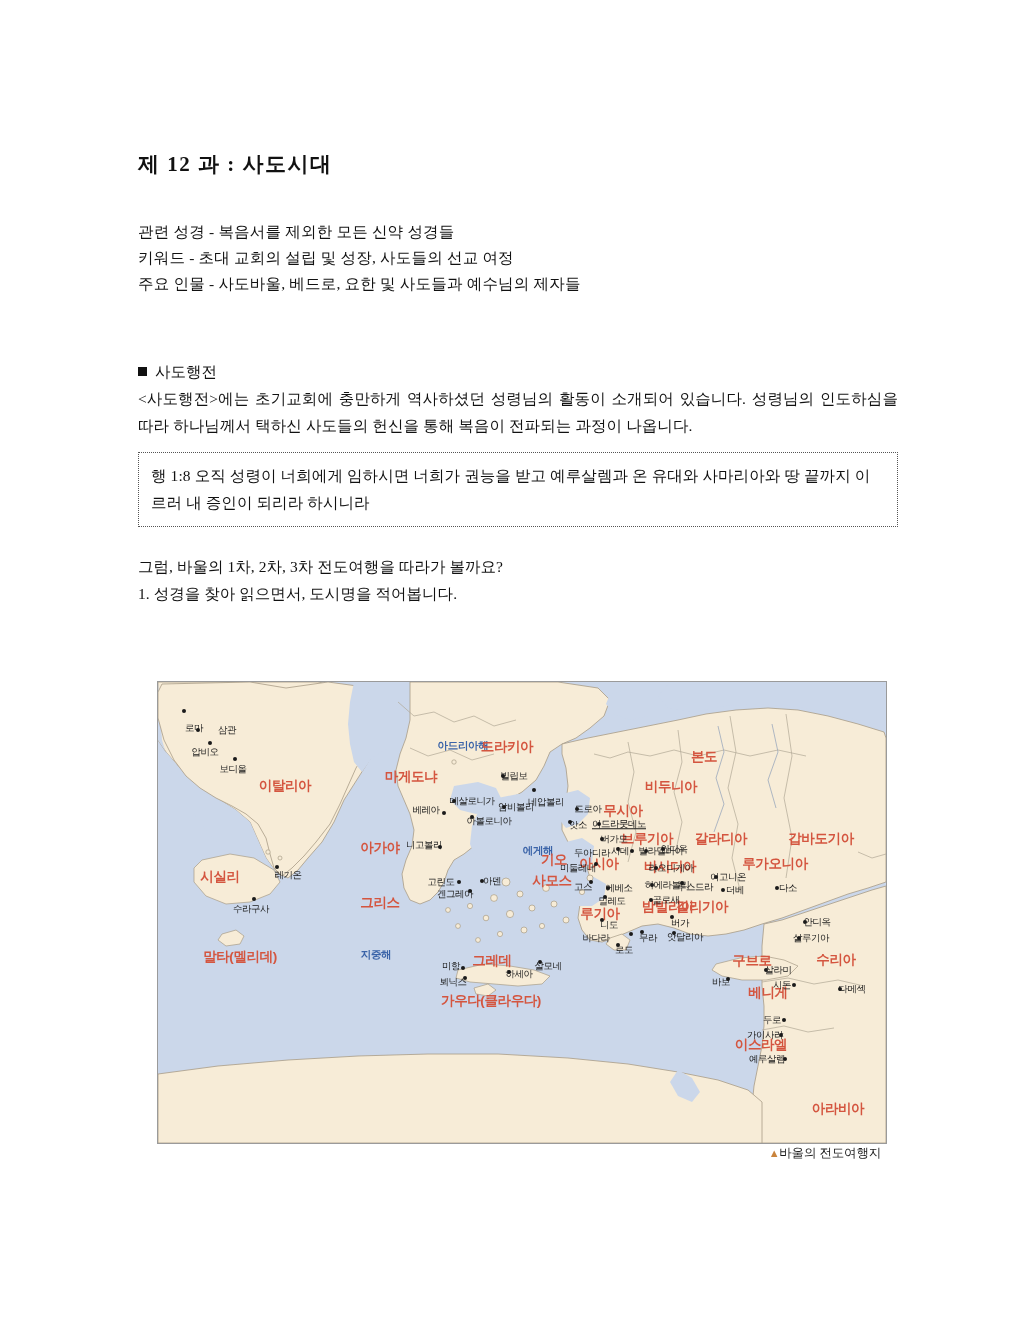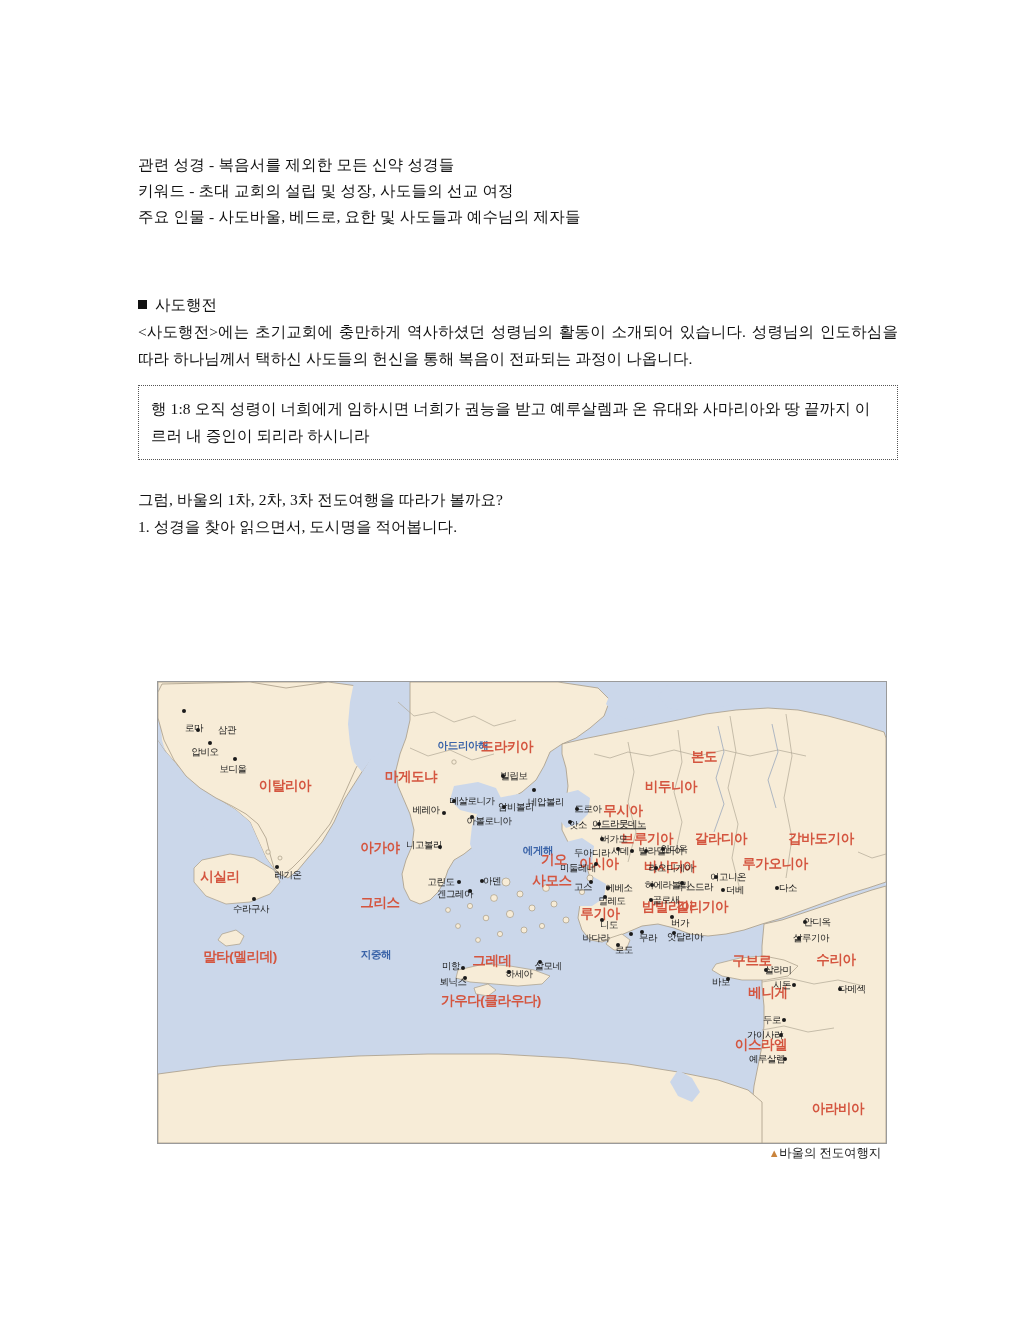--- a/index.html
+++ b/index.html
@@ -158,20 +158,21 @@
     transform: translate(-50%, -50%);
   }
 </style>
 </head>
 <body>
 
 <div class="page">
 
   <div class="content">
 
+    <h1 class="doc-title">제 12 과 : 사도시대</h1>
 
     <p class="meta-line">관련 성경 - 복음서를 제외한 모든 신약 성경들</p>
     <p class="meta-line">키워드 - 초대 교회의 설립 및 성장, 사도들의 선교 여정</p>
     <p class="meta-line">주요 인물 - 사도바울, 베드로, 요한 및 사도들과 예수님의 제자들</p>
 
     <div class="spacer-lg"></div>
 
 
     <div class="spacer-md"></div>
 

